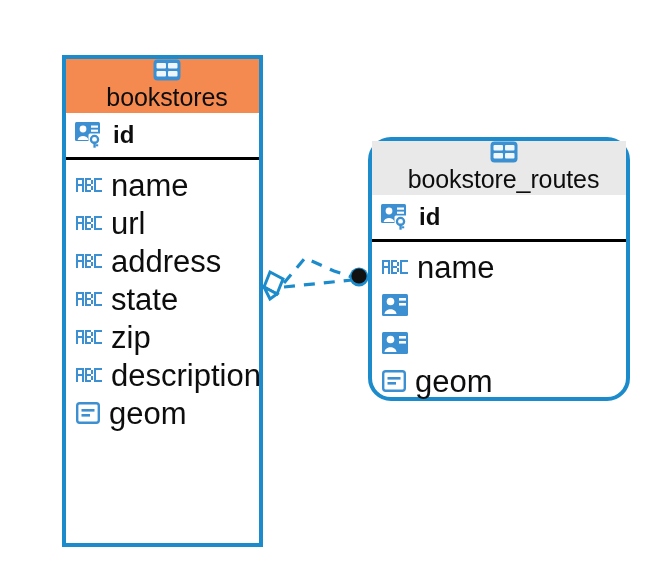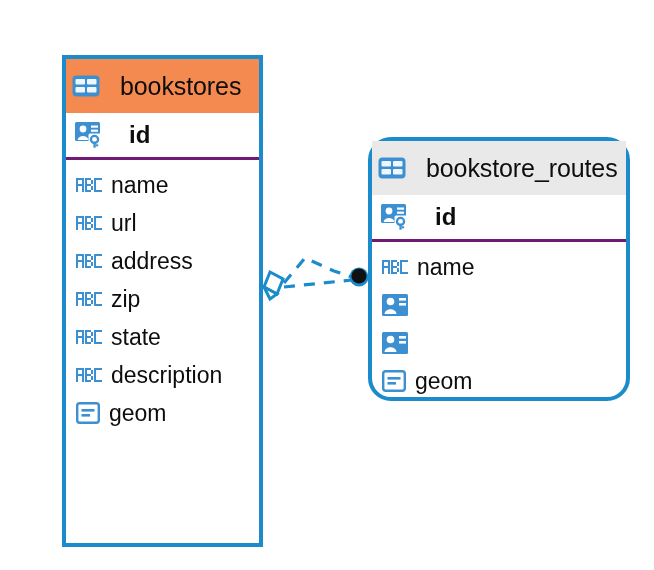--- a/index.html
+++ b/index.html
@@ -40,43 +40,44 @@
     width: 262px;
     height: 264px;
     border-radius: 23px;
   }
 
   .entity-header {
     display: flex;
     align-items: center;
     box-sizing: border-box;
     height: 54px;
-    padding: 0 8px 0 6px;
-    gap: 20px;
+    padding: 0 8px 0 17px;
+    gap: 4px;
+    flex-direction: column;
   }
   .entity-header.accent-orange { background: #F58A51; }
   .entity-header.accent-grey   { background: #E9E9E9; }
 
   .entity-title {
     font-size: 25px;
     color: #0d0d0d;
     line-height: 1;
     white-space: nowrap;
     letter-spacing: -0.1px;
   }
 
   
   .pk-row {
     display: flex;
     align-items: center;
     box-sizing: border-box;
     height: 47px;
     padding: 0 8px 0 9px;
-    gap: 26px;
-    border-bottom: 3px solid #701a75;
+    gap: 10px;
+    border-bottom: 3px solid #000000;
   }
   .pk-label {
     font-size: 24px;
     font-weight: bold;
     color: #0d0d0d;
     line-height: 1;
     white-space: nowrap;
   }
 
   .field-list {
@@ -84,21 +85,21 @@
   }
   .field-row {
     display: flex;
     align-items: center;
     box-sizing: border-box;
     height: 38px;
     padding: 0 8px 0 10px;
     gap: 9px;
   }
   .field-label {
-    font-size: 23px;
+    font-size: 31px;
     color: #0d0d0d;
     line-height: 1;
     white-space: nowrap;
   }
 
   
   .icon {
     flex: 0 0 auto;
     display: block;
   }
@@ -229,42 +230,42 @@
               <rect x="11" y="0" width="4" height="2"></rect>
             <rect x="15" y="2" width="2" height="4"></rect>
               <rect x="11" y="6" width="4" height="2"></rect>
             <rect x="15" y="8" width="2" height="4"></rect>
               <rect x="11" y="12" width="4" height="2"></rect>
             <rect x="18" y="0" width="2" height="14"></rect>
               <rect x="20" y="0" width="6" height="2"></rect>
             <rect x="20" y="12" width="6" height="2"></rect>
           </g>
         </svg>
+        <span class="field-label">state</span>
+      </div>
+
+      <div class="field-row">
+        <svg class="icon abc" viewBox="0 0 26 14">
+          <g fill="#3C8FD0">
+            <rect x="0" y="0" width="2" height="14"></rect>
+              <rect x="6" y="0" width="2" height="14"></rect>
+            <rect x="2" y="0" width="4" height="2"></rect>
+              <rect x="2" y="6" width="4" height="2"></rect>
+            <rect x="9" y="0" width="2" height="14"></rect>
+              <rect x="11" y="0" width="4" height="2"></rect>
+            <rect x="15" y="2" width="2" height="4"></rect>
+              <rect x="11" y="6" width="4" height="2"></rect>
+            <rect x="15" y="8" width="2" height="4"></rect>
+              <rect x="11" y="12" width="4" height="2"></rect>
+            <rect x="18" y="0" width="2" height="14"></rect>
+              <rect x="20" y="0" width="6" height="2"></rect>
+            <rect x="20" y="12" width="6" height="2"></rect>
+          </g>
+        </svg>
         <span class="field-label">zip</span>
-      </div>
-
-      <div class="field-row">
-        <svg class="icon abc" viewBox="0 0 26 14">
-          <g fill="#3C8FD0">
-            <rect x="0" y="0" width="2" height="14"></rect>
-              <rect x="6" y="0" width="2" height="14"></rect>
-            <rect x="2" y="0" width="4" height="2"></rect>
-              <rect x="2" y="6" width="4" height="2"></rect>
-            <rect x="9" y="0" width="2" height="14"></rect>
-              <rect x="11" y="0" width="4" height="2"></rect>
-            <rect x="15" y="2" width="2" height="4"></rect>
-              <rect x="11" y="6" width="4" height="2"></rect>
-            <rect x="15" y="8" width="2" height="4"></rect>
-              <rect x="11" y="12" width="4" height="2"></rect>
-            <rect x="18" y="0" width="2" height="14"></rect>
-              <rect x="20" y="0" width="6" height="2"></rect>
-            <rect x="20" y="12" width="6" height="2"></rect>
-          </g>
-        </svg>
-        <span class="field-label">state</span>
       </div>
 
       <div class="field-row">
         <svg class="icon abc" viewBox="0 0 26 14">
           <g fill="#3C8FD0">
             <rect x="0" y="0" width="2" height="14"></rect>
               <rect x="6" y="0" width="2" height="14"></rect>
             <rect x="2" y="0" width="4" height="2"></rect>
               <rect x="2" y="6" width="4" height="2"></rect>
             <rect x="9" y="0" width="2" height="14"></rect>

